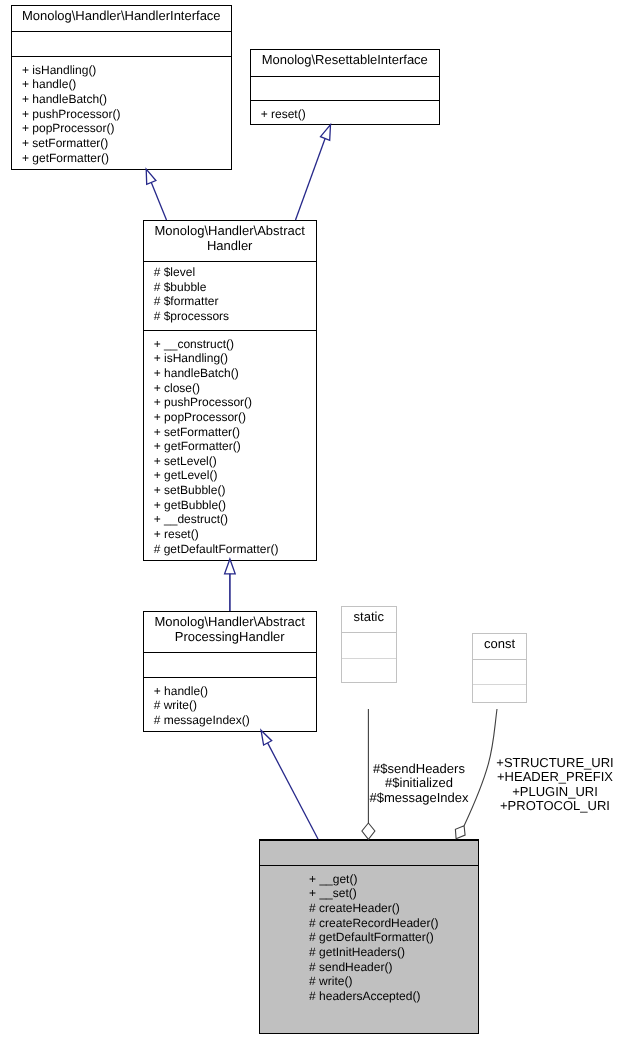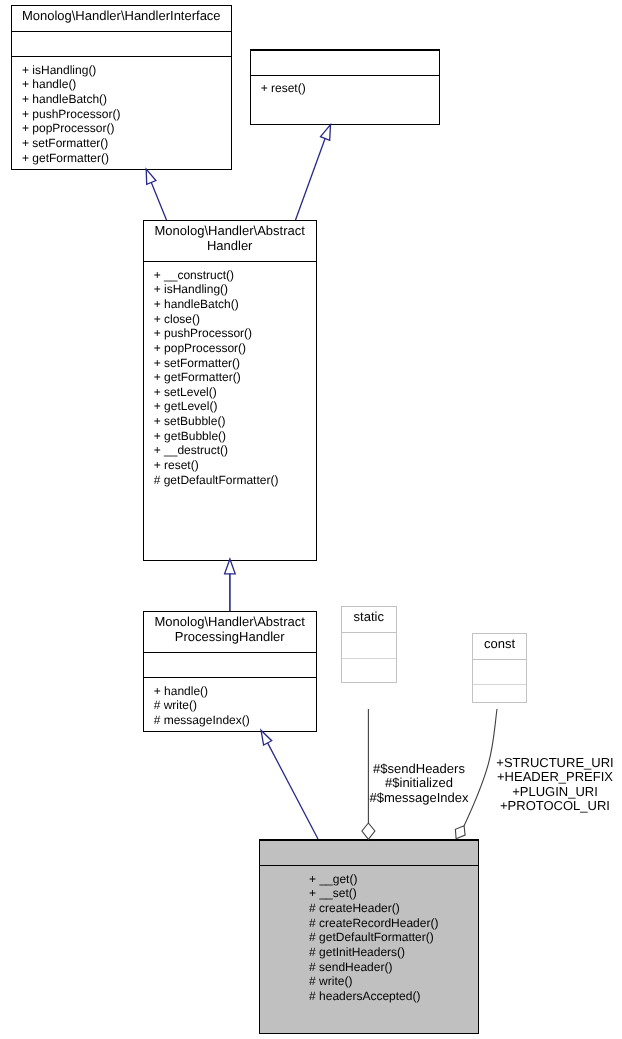--- a/index.html
+++ b/index.html
@@ -68,31 +68,37 @@
     </div>
     <div class="sec div" style="height:24.6px;">
       <div class="rows"></div>
     </div>
     <div class="sec div" style="height:115.5px;">
       <div class="rows"><span class="line">+ isHandling()</span><span class="line">+ handle()</span><span class="line">+ handleBatch()</span><span class="line">+ pushProcessor()</span><span class="line">+ popProcessor()</span><span class="line">+ setFormatter()</span><span class="line">+ getFormatter()</span></div>
     </div>
   </div>
 
   <div class="uml" style="left:249.7px;top:49.4px;width:190.1px;height:76px;">
+    <div class="sec" style="height:25.4px;">
+      <div class="title"><span class="line">Monolog\ResettableInterface</span></div>
+    </div>
     <div class="sec div" style="height:24.6px;">
       <div class="rows"></div>
     </div>
     <div class="sec div" style="height:26px;">
       <div class="rows"><span class="line">+ reset()</span></div>
     </div>
   </div>
 
   <div class="uml" style="left:142.7px;top:220px;width:174px;height:341px;">
     <div class="sec" style="height:39.8px;">
       <div class="title"><span class="line">Monolog\Handler\Abstract</span><span class="line">Handler</span></div>
+    </div>
+    <div class="sec div" style="height:69px;">
+      <div class="rows" style="top:-1.4px;"><span class="line"># $level</span><span class="line"># $bubble</span><span class="line"># $formatter</span><span class="line"># $processors</span></div>
     </div>
     <div class="sec div" style="height:232.2px;">
       <div class="rows"><span class="line">+ __construct()</span><span class="line">+ isHandling()</span><span class="line">+ handleBatch()</span><span class="line">+ close()</span><span class="line">+ pushProcessor()</span><span class="line">+ popProcessor()</span><span class="line">+ setFormatter()</span><span class="line">+ getFormatter()</span><span class="line">+ setLevel()</span><span class="line">+ getLevel()</span><span class="line">+ setBubble()</span><span class="line">+ getBubble()</span><span class="line">+ __destruct()</span><span class="line">+ reset()</span><span class="line"># getDefaultFormatter()</span></div>
     </div>
   </div>
 
   <div class="uml" style="left:142.7px;top:611px;width:174px;height:121.1px;">
     <div class="sec" style="height:39.9px;">
       <div class="title"><span class="line">Monolog\Handler\Abstract</span><span class="line">ProcessingHandler</span></div>
     </div>

